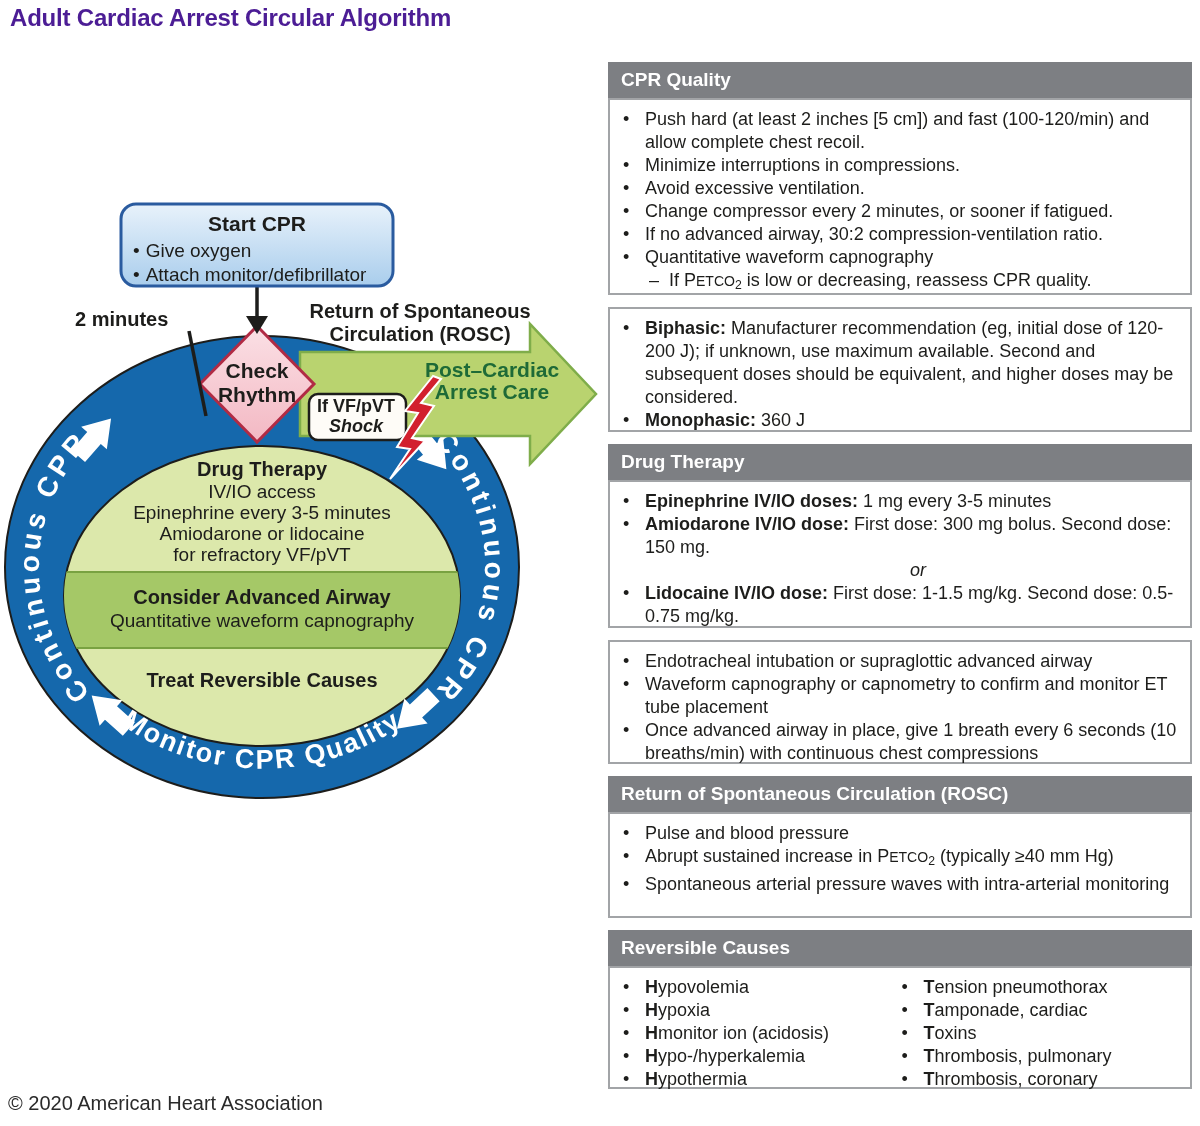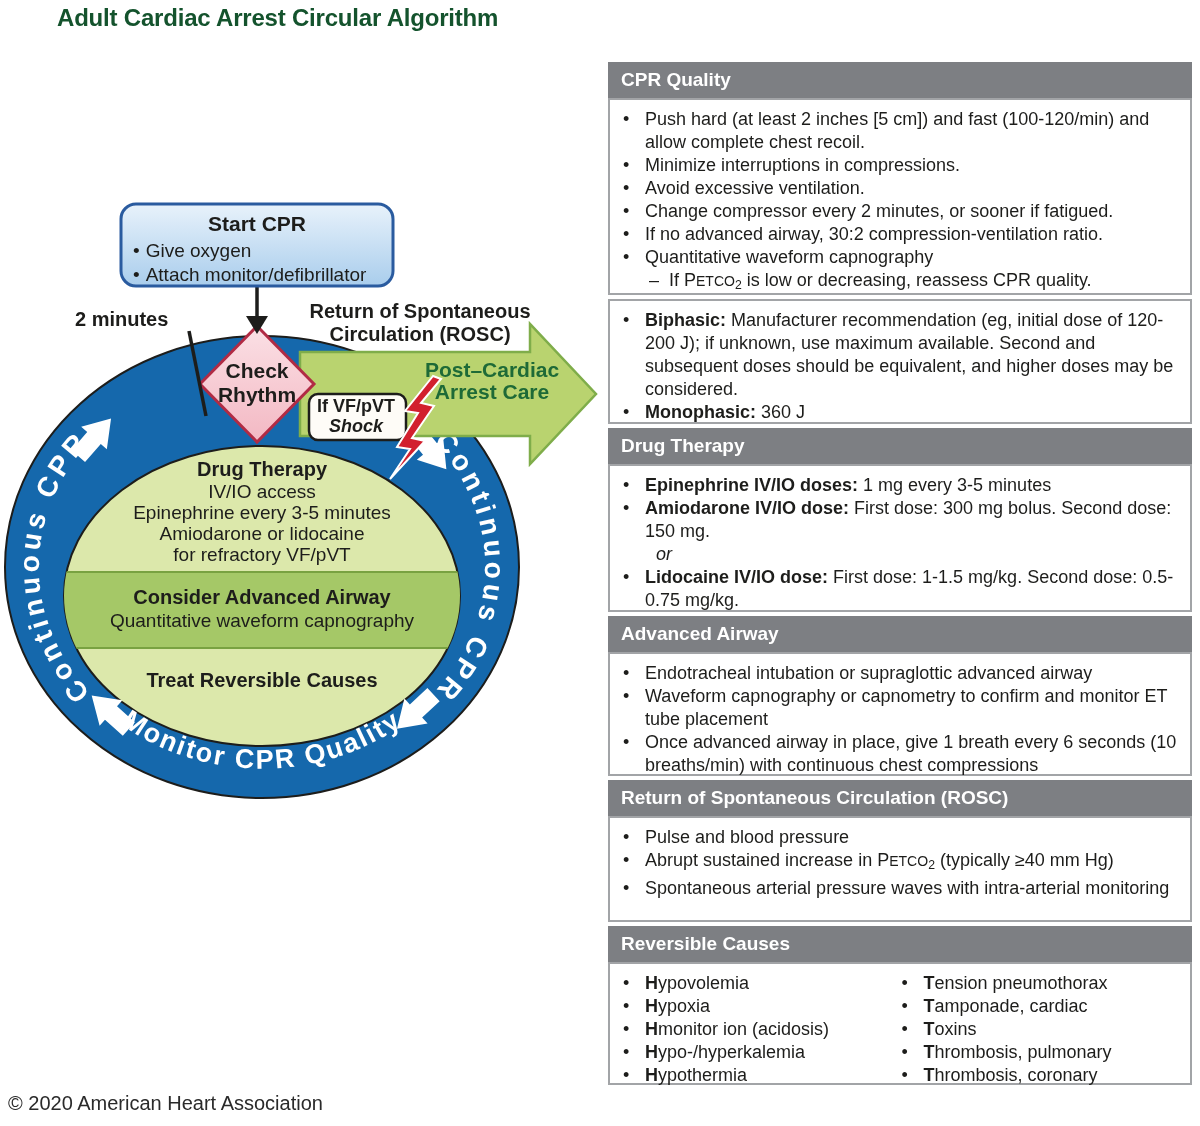--- a/index.html
+++ b/index.html
@@ -1,31 +1,31 @@
 <!DOCTYPE html>
 <html><head>
 <meta charset="utf-8">
 <style>
   * { margin:0; padding:0; box-sizing:border-box; }
   body { font-family:"Liberation Sans", sans-serif; background:#ffffff; }
   .canvas { position:relative; width:1200px; height:1126px; background:#ffffff; overflow:hidden; color:#1d1d1b; }
-  .title { position:absolute; left:10px; top:4px; font-size:24px; font-weight:bold; letter-spacing:-0.2px; color:#14532d;margin-left:47px; }
+  .title { position:absolute; left:10px; top:4px; font-size:24px; font-weight:bold; letter-spacing:-0.2px; color:#4c1d95; }
   .copyright { position:absolute; left:8px; top:1092px; font-size:20px; color:#2a2a2a; }
   .diagram-svg { position:absolute; left:0; top:0; }
 
-  .panels { position:absolute; left:608px; top:62px; width:584px; display:flex; flex-direction:column; gap:4px; }
+  .panels { position:absolute; left:608px; top:62px; width:584px; display:flex; flex-direction:column; gap:12px; }
   .panel-header { height:36px; background:#7d7f83; color:#ffffff; font-size:19px; font-weight:bold; display:flex; align-items:center; padding-left:13px; }
   .panel-body { background:#ffffff; border:2px solid #a2a4a7; padding:8px 10px 0 13px; font-size:18px; line-height:23px; color:#1d1d1b; }
   .li { display:flex; }
   .li .dot { width:22px; flex:0 0 22px; }
   .li .txt { flex:1; }
   .li.sub { padding-left:26px; }
   .li.sub .dash { width:20px; flex:0 0 20px; }
   .lead { font-weight:bold;text-align:center; }
-  .orline { margin-left:33px; font-style:italic; }
+  .orline { margin-left:33px; font-style:italic;text-align:center; }
   .sc { font-size:0.78em; }
   sub.two { font-size:0.68em; vertical-align:-0.25em; }
   .cols { display:flex; }
   .col { width:50%; }
   .b { font-weight:bold; }
 </style>
 </head>
 <body>
 
 <div class="canvas">
@@ -174,21 +174,20 @@
           </div>
         <div class="orline"><i>or</i></div>
         <div class="li">
             <span class="dot">•</span>
             <span class="txt"><b class="lead">Lidocaine IV/IO dose:</b> <span>First dose: 1-1.5 mg/kg. Second dose: 0.5-0.75 mg/kg.</span></span>
           </div>
       </div>
     </div>
 
     <div class="panel">
-      <div class="panel-header">Advanced Airway</div>
       <div class="panel-body" style="height:124px;">
         <div class="li">
             <span class="dot">•</span>
             <span class="txt">Endotracheal intubation or supraglottic advanced airway</span>
           </div>
         <div class="li">
             <span class="dot">•</span>
             <span class="txt">Waveform capnography or capnometry to confirm and monitor ET tube placement</span>
           </div>
         <div class="li">

